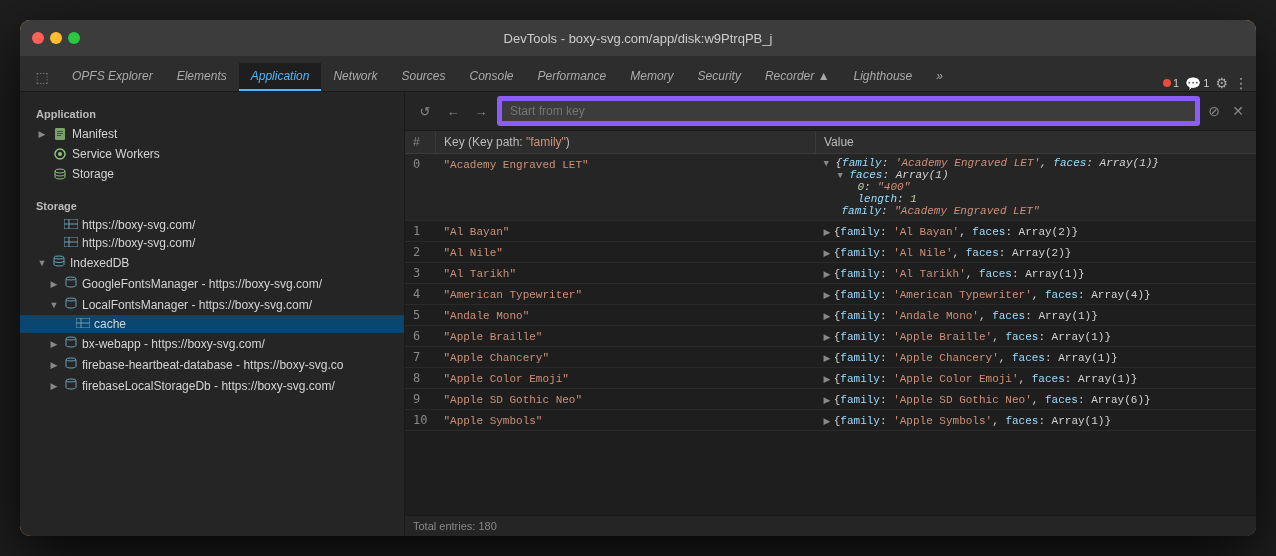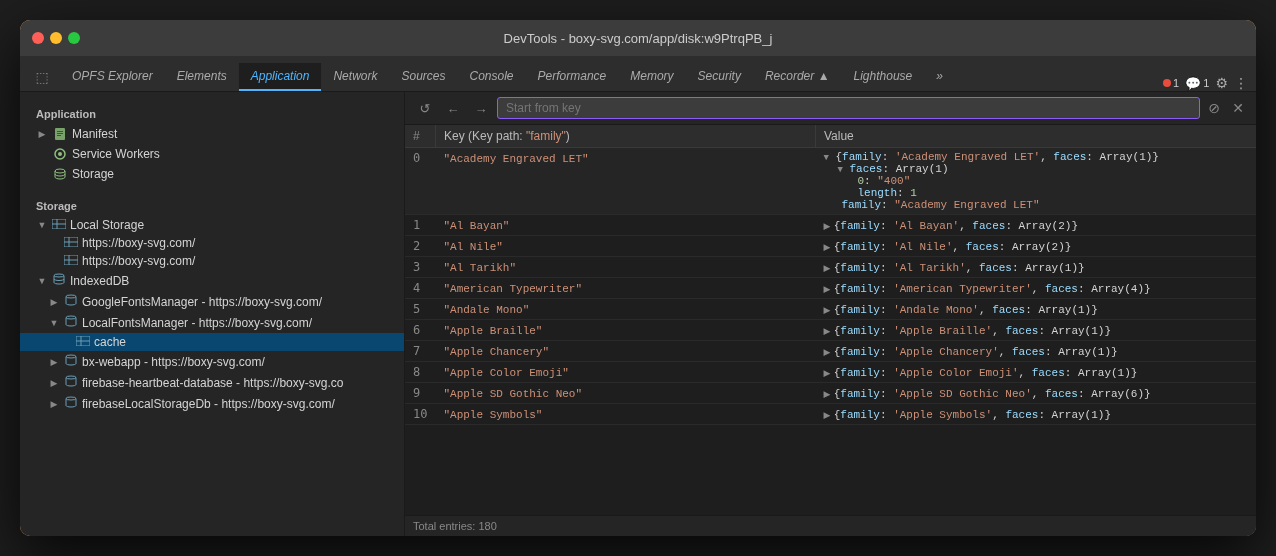--- a/index.html
+++ b/index.html
@@ -201,21 +201,21 @@
       align-items: center;
       justify-content: center;
       color: #888;
       cursor: pointer;
       border-radius: 3px;
       font-size: 13px;
     }
     .toolbar-input {
       flex: 1;
       background: #3c3c3c;
-      border: 1px solid #8b5cf6;
+      border: 5px solid #8b5cf6;
       border-radius: 3px;
       padding: 3px 8px;
       color: #ccc;
       font-size: 12px;
       outline: none;
     }
     .toolbar-clear {
       width: 20px;
       height: 20px;
       display: flex;
@@ -370,31 +370,20 @@
             <path d="M2 7c0 1.1 2.24 2 5 2s5-.9 5-2" fill="none" stroke="#8ec07c" stroke-width="1"></path>
           </svg>
         </span>
         <span class="sidebar-text">Storage</span>
       </div>
 
       <div style="height:8px"></div>
 
       <div class="sidebar-section-title">Storage</div>
 
-      <div class="sidebar-item indent1">
-        <span class="arrow open"></span>
-        <span style="margin:0 4px;">
-          <svg width="14" height="10" viewBox="0 0 14 10">
-            <rect x="0" y="0" width="14" height="10" rx="1" fill="none" stroke="#6a9fb5" stroke-width="1"></rect>
-            <line x1="5" y1="0" x2="5" y2="10" stroke="#6a9fb5" stroke-width="1"></line>
-            <line x1="0" y1="5" x2="14" y2="5" stroke="#6a9fb5" stroke-width="1"></line>
-          </svg>
-        </span>
-        <span class="sidebar-text">Local Storage</span>
-      </div>
       <div class="sidebar-item indent3">
         <span style="margin:0 4px;">
           <svg width="14" height="10" viewBox="0 0 14 10">
             <rect x="0" y="0" width="14" height="10" rx="1" fill="none" stroke="#6a9fb5" stroke-width="1"></rect>
             <line x1="5" y1="0" x2="5" y2="10" stroke="#6a9fb5" stroke-width="1"></line>
             <line x1="0" y1="5" x2="14" y2="5" stroke="#6a9fb5" stroke-width="1"></line>
           </svg>
         </span>
         <span class="sidebar-text">https://boxy-svg.com/</span>
       </div>
@@ -512,21 +501,21 @@
             </tr>
           </thead>
           <tbody>
 
             <tr class="expanded">
               <td class="cell-num">0</td>
               <td>
                 <span class="str-val">"Academy Engraved LET"</span>
               </td>
               <td>
-                <div style="font-size:11px; font-family: 'Courier New', monospace;">
+                <div style="font-size:11px; font-family: 'Courier New', monospace; font-style: italic;">
                   <span class="expand-arrow open"></span>
                   <span class="obj-val"> {</span><span class="prop-key">family</span><span class="obj-val">: </span><span class="prop-val">'Academy Engraved LET'</span><span class="obj-val">, </span><span class="prop-key">faces</span><span class="obj-val">: Array(1)}</span>
                   <div style="margin-left:14px;">
                     <div>
                       <span class="expand-arrow open"></span>
                       <span class="prop-key"> faces</span><span class="obj-val">: Array(1)</span>
                     </div>
                     <div style="margin-left:20px;">
                       <span class="prop-num">0</span><span class="obj-val">: </span><span class="prop-val">"400"</span>
                     </div>

